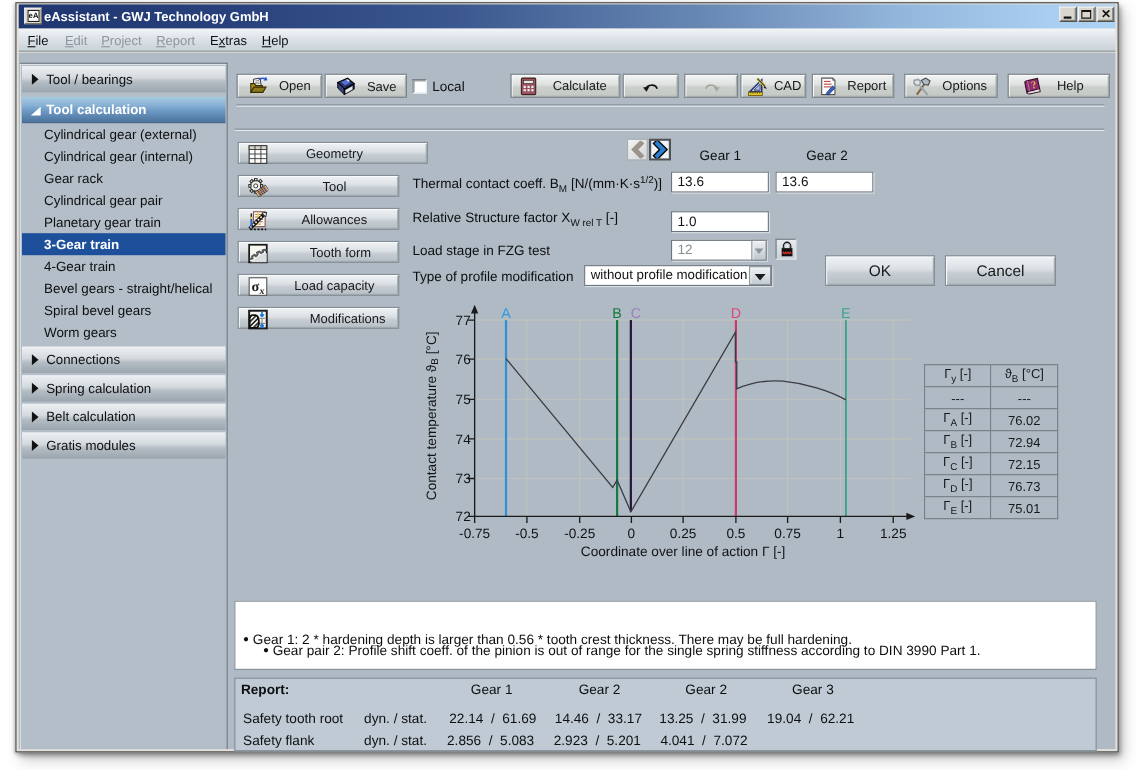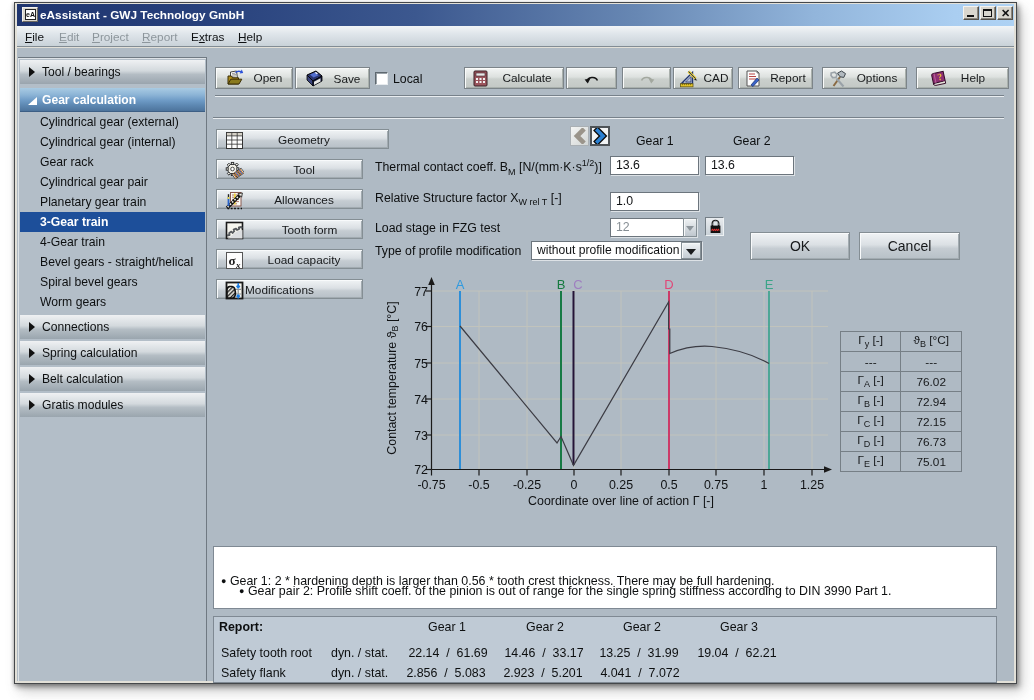--- a/index.html
+++ b/index.html
@@ -61,21 +61,21 @@
 
 <div class="abs" style="left:17px;top:48px;width:997px;height:633px;background:#afbac4;"></div>
 
 <div class="abs" style="left:18px;top:57px;width:189px;height:624px;background:#b3bec8;border-top:1px solid #6f7982;border-right:1px solid #6f7982;box-shadow:inset 1px 1px 0 #dde2e6;"></div>
 <div class="hdrbar" style="top:60px;">
     <span class="tri"></span>
     <span class="tx">Tool / bearings</span>
   </div>
 <div class="hdrbar" style="top:88px;background:linear-gradient(180deg,#a9cbe3 0%,#8cb4d6 30%,#6d9ac5 55%,#5d88b2 75%,#4d749c 100%);border-bottom:1px solid #3d5f85;color:#fff;font-weight:bold;">
   <div class="abs" style="left:8px;top:9px;width:0;height:0;border-bottom:8px solid #fff;border-left:9px solid transparent;"></div>
-  <span class="tx">Gear calculation</span>
+  <span class="tx">Tool calculation</span>
 </div>
 <div class="navitem" style="top:112px;">Cylindrical gear (external)</div>
 <div class="navitem" style="top:132px;">Cylindrical gear (internal)</div>
 <div class="navitem" style="top:152px;">Gear rack</div>
 <div class="navitem" style="top:172px;">Cylindrical gear pair</div>
 <div class="navitem" style="top:192px;">Planetary gear train</div>
 <div class="navitem" style="top:212px;background:#1d4f9a;color:#fff;font-weight:bold;">3-Gear train</div>
 <div class="navitem" style="top:232px;">4-Gear train</div>
 <div class="navitem" style="top:252px;">Bevel gears - straight/helical</div>
 <div class="navitem" style="top:272px;">Spiral bevel gears</div>
@@ -264,21 +264,21 @@
     <defs>
         <pattern id="hat" width="3" height="3" patternUnits="userSpaceOnUse" patternTransform="rotate(45)">
       <rect width="3" height="3" fill="#f4f2ea"></rect>
           <rect width="1.4" height="3" fill="#222"></rect>
         </pattern>
       </defs>
     <path d="M2 17 L2 8.5 Q2 6 4.5 5.5 L7 5.5 Q9.5 6 9.8 8.5 L10.4 11 L10.4 13 Q10 16.5 8 17 Z" fill="url(#hat)" stroke="#111" stroke-width="1.6"></path>
     <path d="M13.2 2 L13.2 7 M13.2 7 L11.6 4.8 M13.2 7 L14.8 4.8" stroke="#1a7ae0" stroke-width="1.5" fill="none"></path>
     <path d="M13.2 17.5 L13.2 13.6 M13.2 13.6 L11.6 15.8 M13.2 13.6 L14.8 15.8" stroke="#1a7ae0" stroke-width="1.5" fill="none"></path>
   </svg>
-  <div class="abs" style="left:28px;top:3px;width:118px;">Modifications</div>
+  <div class="abs" style="left:40px;top:3px;width:118px;text-align:center;">Modifications</div>
 </div>
 
 <div class="abs" style="left:570px;top:126px;width:19px;height:20px;background:linear-gradient(135deg,#f4f5f4,#d2d6d5);border:1px solid #aab0b4;">
   <svg class="abs" style="left:1px;top:1px;" width="16" height="16" viewBox="0 0 16 16">
     <path d="M10.5 2.5 L5 8 L10.5 13.5" fill="none" stroke="#9a948a" stroke-width="4.6" stroke-linecap="square"></path>
   </svg>
 </div>
 <div class="abs" style="left:590px;top:126px;width:20px;height:20px;background:#f2f4f5;border:2px solid #4e5357;">
   <svg class="abs" style="left:0px;top:0px;" width="16" height="16" viewBox="0 0 16 16">
     <path d="M5.5 2.5 L11 8 L5.5 13.5" fill="none" stroke="#0a0a0a" stroke-width="6.2" stroke-linecap="square"></path>

